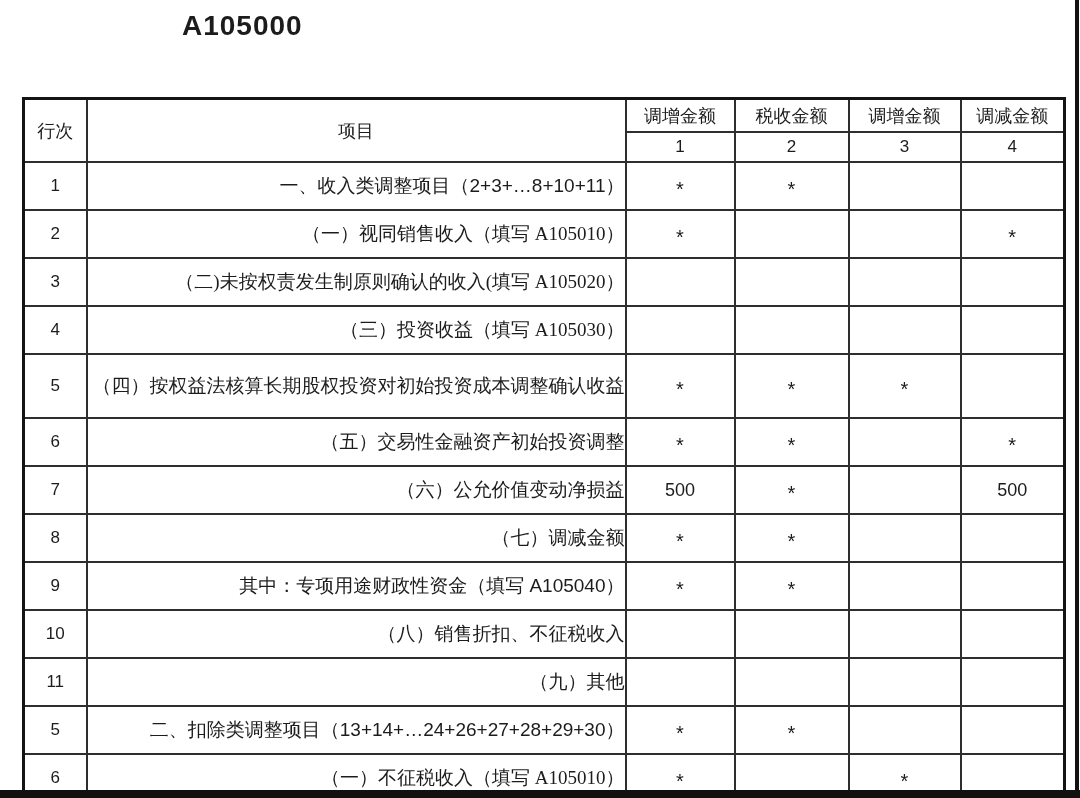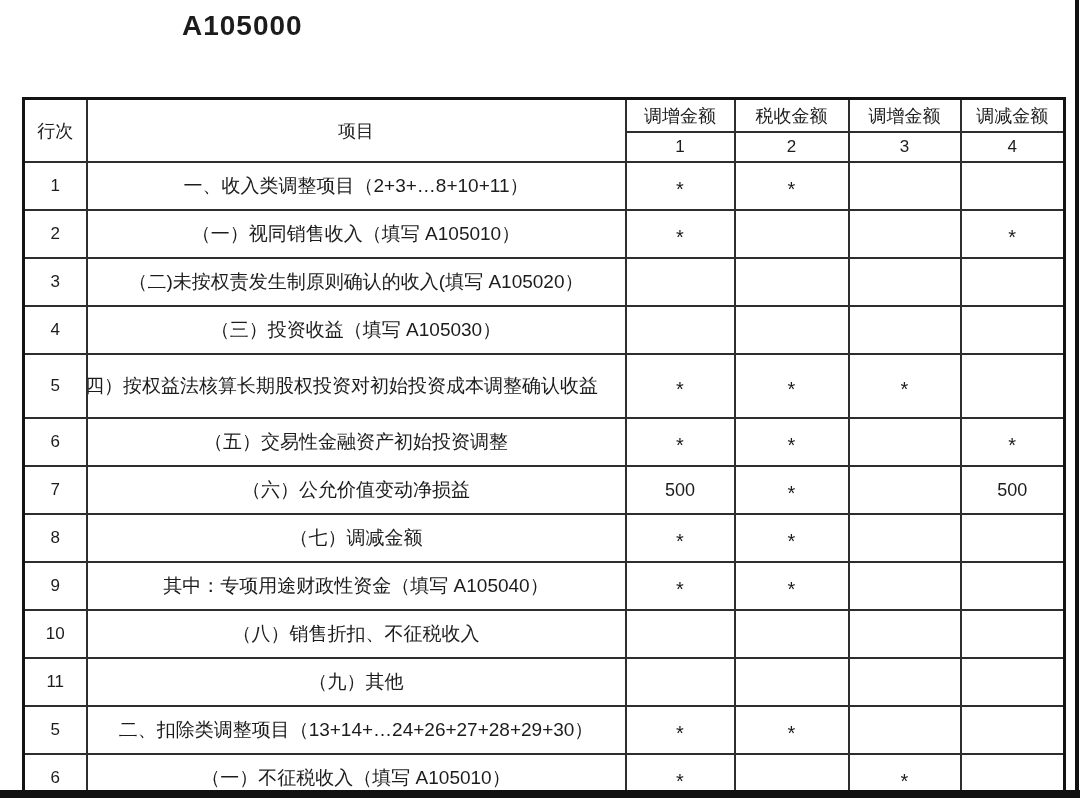--- a/index.html
+++ b/index.html
@@ -62,30 +62,30 @@
   }
   tr.hdr-name-row th { height: 31px; }
   tr.hdr-num-row th { height: 28px; font-size: 17px; }
   tbody td { height: 46px; vertical-align: middle; }
   tbody tr.tall td { height: 62px; }
   td.c-no {
     text-align: center;
     font-size: 17px;
   }
   td.c-item {
-    text-align: center;
+    text-align: right;
     font-size: 19px;
     line-height: 1.45;
   }
   td.c-val {
     text-align: center;
     font-size: 18px;
   }
   .indent-top  { padding-left: 8px;  padding-right: 4px; }
-  .indent-sub  { padding-left: 54px; padding-right: 4px; }
+  .indent-sub  { padding-left: 54px; padding-right: 4px; font-family: Liberation Serif, serif; }
   .indent-sub2 { padding-left: 78px; padding-right: 4px; }
   .indent-hang { padding-left: 98px; padding-right: 4px; text-indent: -48px; }
   .star {
     display: inline-block;
     transform: translateY(4px);
     font-size: 20px;
     line-height: 1;
   }
   tr.partial-row td { height: 6px; border-bottom: none; }
   .edge-right {

